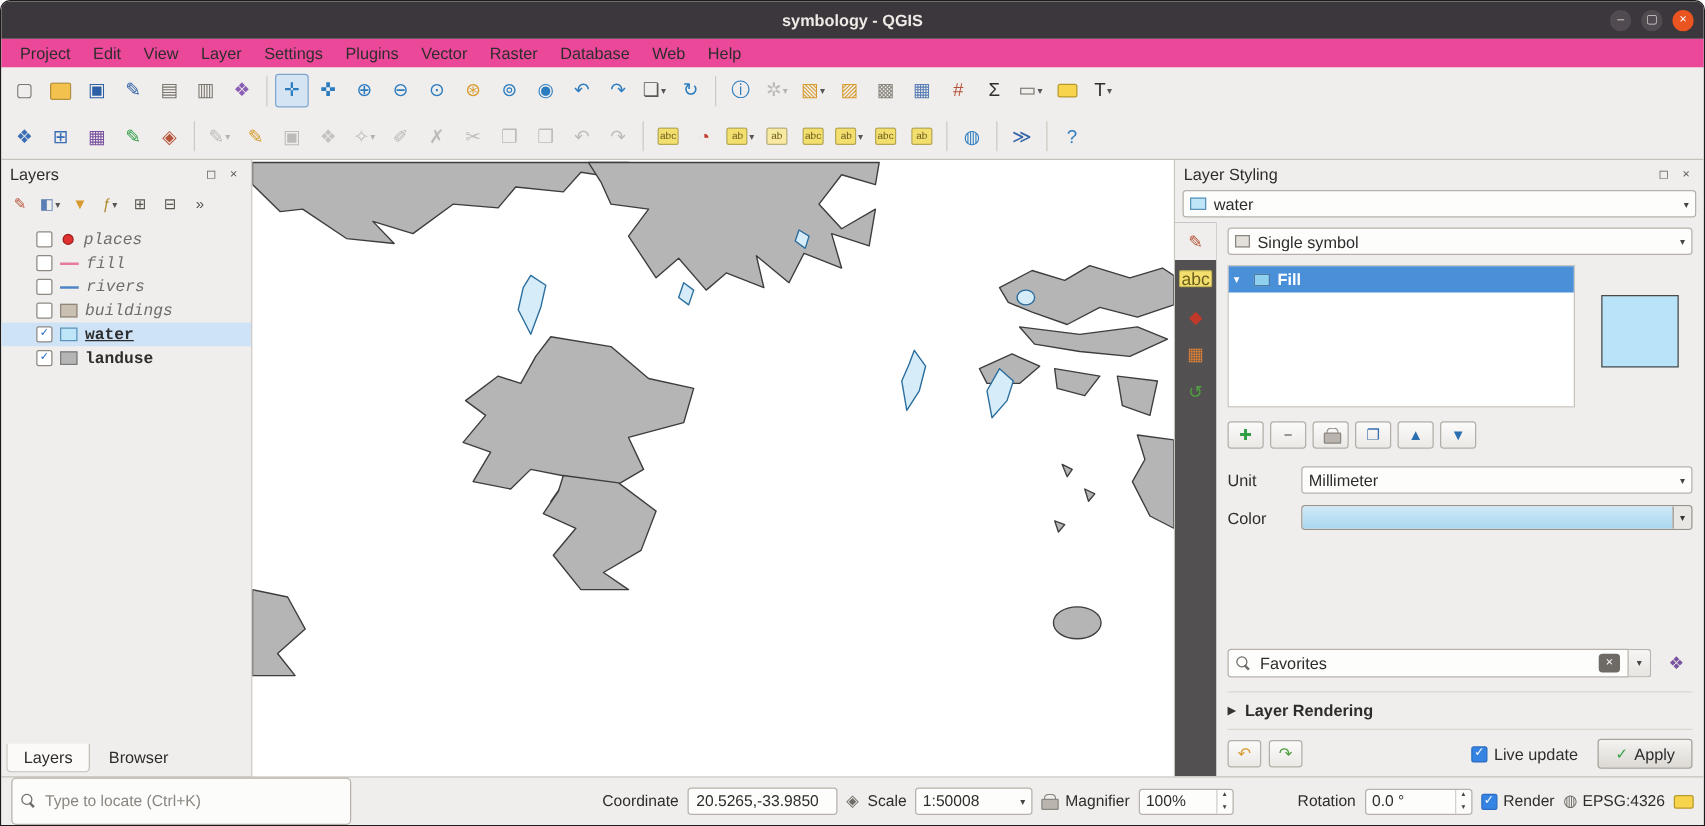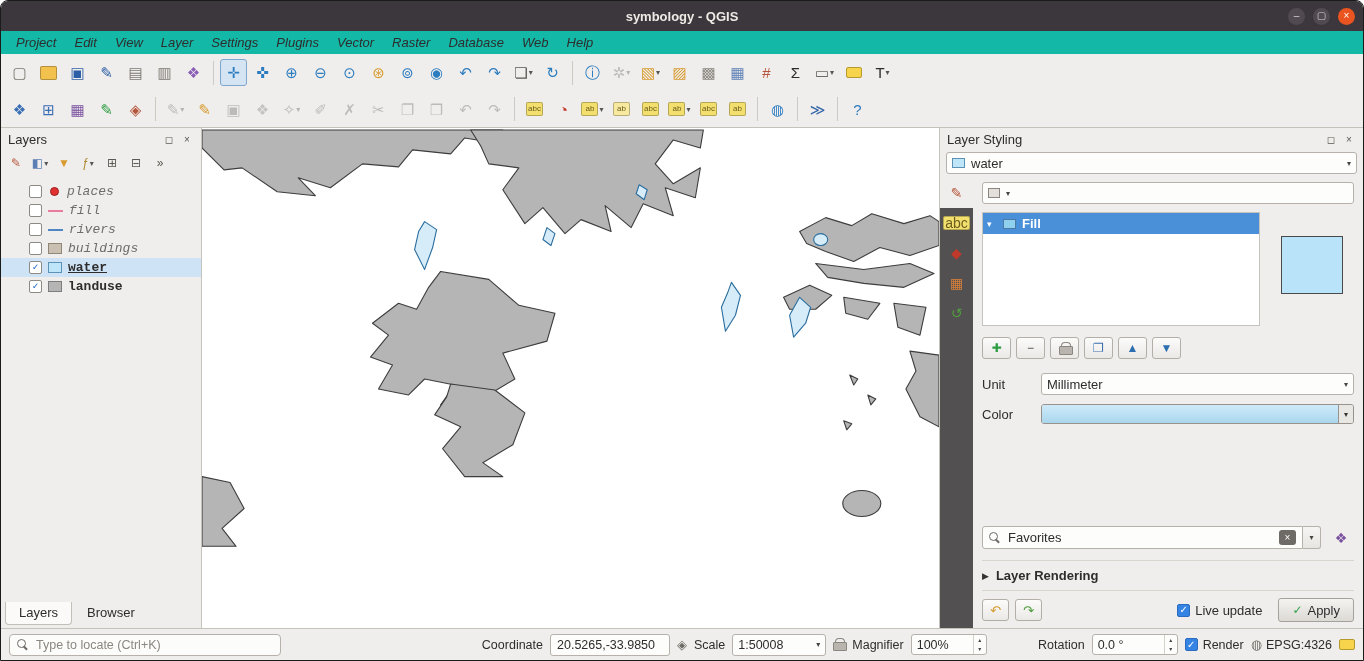--- a/index.html
+++ b/index.html
@@ -9,21 +9,21 @@
     font-family:"Liberation Sans","DejaVu Sans",sans-serif; font-size:13px; color:#2d2d2d;
     background:#f0eeec; border:1px solid #1b1b1b; border-radius:8px 8px 0 0; overflow:hidden;
   }
   
   .titlebar { flex:0 0 30px; background:#3b373c; position:relative; display:flex; align-items:center; justify-content:center; }
   .titlebar .title { color:#eeeae6; font-weight:bold; font-size:13px; }
   .winbtns { position:absolute; right:8px; top:0; height:100%; display:flex; align-items:center; gap:8px; }
   .winbtn { width:17px; height:17px; border-radius:50%; background:#514b51; color:#d8d4d0; font-size:10px; line-height:1; display:flex; align-items:center; justify-content:center; }
   .winbtn.close { background:#e95420; color:#fff; }
   
-  .menubar { flex:0 0 23px; display:flex; align-items:center; padding-left:6px; background:#14b8a6;font-style:italic; }
+  .menubar { flex:0 0 23px; display:flex; align-items:center; padding-left:6px; background:#ec4899; }
   .menu-item { padding:3px 9px; border-radius:3px; }
   
   .toolbar { flex:0 0 37px; display:flex; align-items:center; padding:0 4px; background:#f0eeec; }
   .toolbar-secondary { border-bottom:1px solid #c6c2bc; }
   .tb-group { display:flex; align-items:center; }
   .tb-sep { width:1px; height:24px; background:#cdc9c3; margin:0 5px; }
   .tbtn { min-width:27px; height:27px; margin:0 1px; padding:0 2px; border-radius:3px; display:flex; align-items:center; justify-content:center; position:relative; }
   .tbtn.active { background:#d5e4f3; border:1px solid #7ea7cf; }
   .tbtn.dim { opacity:.38; filter:grayscale(1); }
   .glyph { font-size:15px; line-height:1; }
@@ -109,21 +109,21 @@
   .lr-row { display:flex; align-items:center; gap:7px; padding:7px 0; border-top:1px solid #d9d5cf; }
   .expander { font-size:9px; color:#333; }
   .sp-bottom { display:flex; align-items:center; gap:6px; padding-top:7px; border-top:1px solid #d9d5cf; }
   .small-btn { width:27px; height:22px; border:1px solid #b3afa8; border-radius:3px; background:linear-gradient(#fbfbfa,#ebe9e6); display:flex; align-items:center; justify-content:center; font-size:13px; }
   .flex-sp { flex:1; }
   .cklabel { display:flex; align-items:center; gap:5px; }
   .apply-btn { height:24px; padding:0 13px; margin-left:10px; border:1px solid #a5a19b; border-radius:3px; background:linear-gradient(#f4f3f1,#dcd9d4); display:flex; align-items:center; gap:5px; }
   .apply-check { color:#2f9e44; font-size:12px; }
   
   .statusbar { flex:0 0 32px; display:flex; align-items:center; gap:7px; padding:0 8px; border-top:1px solid #c6c2bc; background:#f0eeec; font-size:12.5px; }
-  .locate-box { flex:0 0 272px; height:22px; border:1px solid #b6b2ab; border-radius:4px; background:#fcfcfb; display:flex; align-items:center; gap:7px; padding:0 7px; color:#8b8780; }
+  .locate-box { flex:0 0 272px; height:38px; border:1px solid #b6b2ab; border-radius:4px; background:#fcfcfb; display:flex; align-items:center; gap:7px; padding:0 7px; color:#8b8780; }
   .sb-spacer { flex:5; } .sb-spacer.small { flex:1; }
   .sb-input { height:22px; border:1px solid #b6b2ab; border-radius:3px; background:#fdfdfc; display:flex; align-items:center; padding:0 6px; white-space:nowrap; }
   .sb-coord { width:120px; } .sb-scale { width:94px; } .sb-mag { width:76px; } .sb-rot { width:86px; }
   .sb-icon { color:#6f6b66; font-size:13px; }
   .crs { display:flex; align-items:center; gap:4px; }
   
   .mag-icon { width:12px; height:12px; position:relative; flex:0 0 12px; }
   .mag-icon::before { content:""; position:absolute; width:7px; height:7px; border:1.5px solid #6f6b66; border-radius:50%; top:0; left:0; }
   .mag-icon::after { content:""; position:absolute; width:5px; height:1.6px; background:#6f6b66; transform:rotate(45deg); top:8px; left:6px; }
   
@@ -505,20 +505,21 @@
             </div>
             <div class="strip-btn">
               <span class="sglyph" style="color: rgb(79, 158, 63);">↺</span>
             </div>
           </div>
 
         <div class="sp-content">
 
           <div class="combo">
             <span class="sym-icon"></span>
+            <span class="combo-text">Single symbol</span>
             <span class="carrow">▾</span>
           </div>
 
           <div class="symbol-area">
             <div class="symbol-tree">
               <div class="tree-row selected">
                 <span class="tree-arrow">▾</span>
                 <span class="tree-swatch" style="background: rgb(143, 208, 238);"></span>
                 <span>Fill</span>
               </div>

